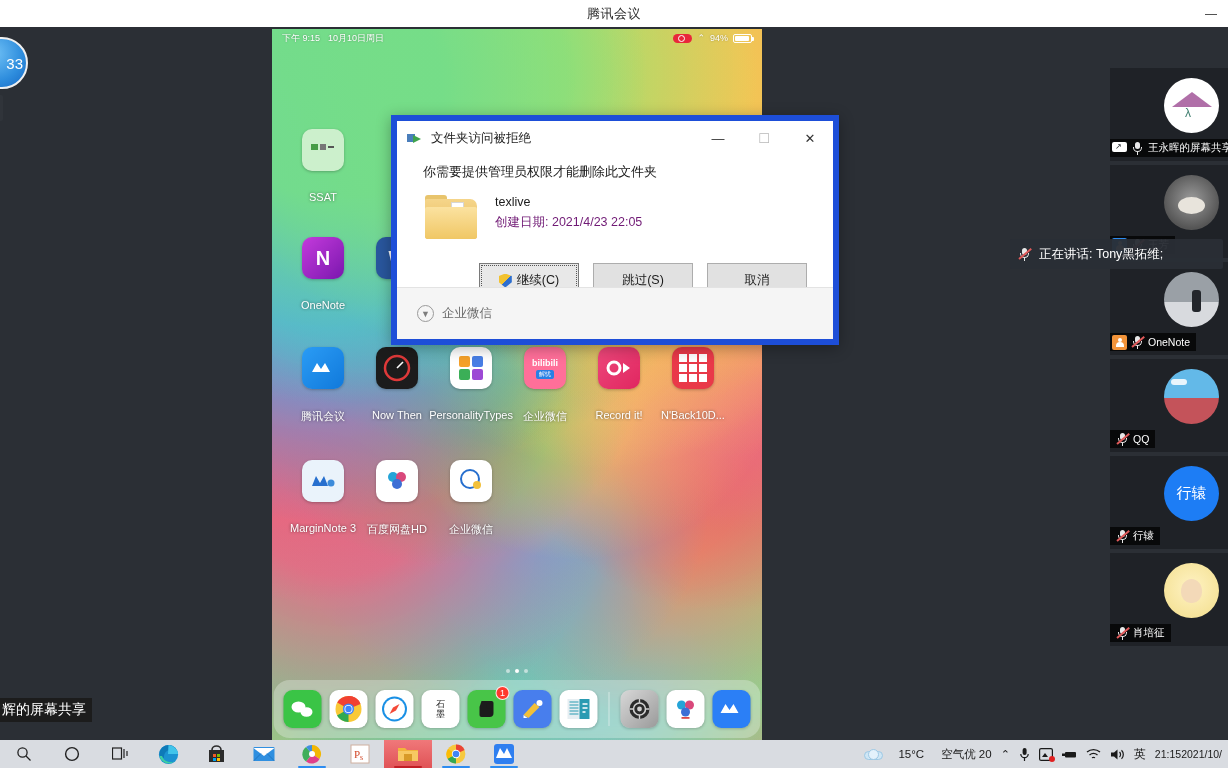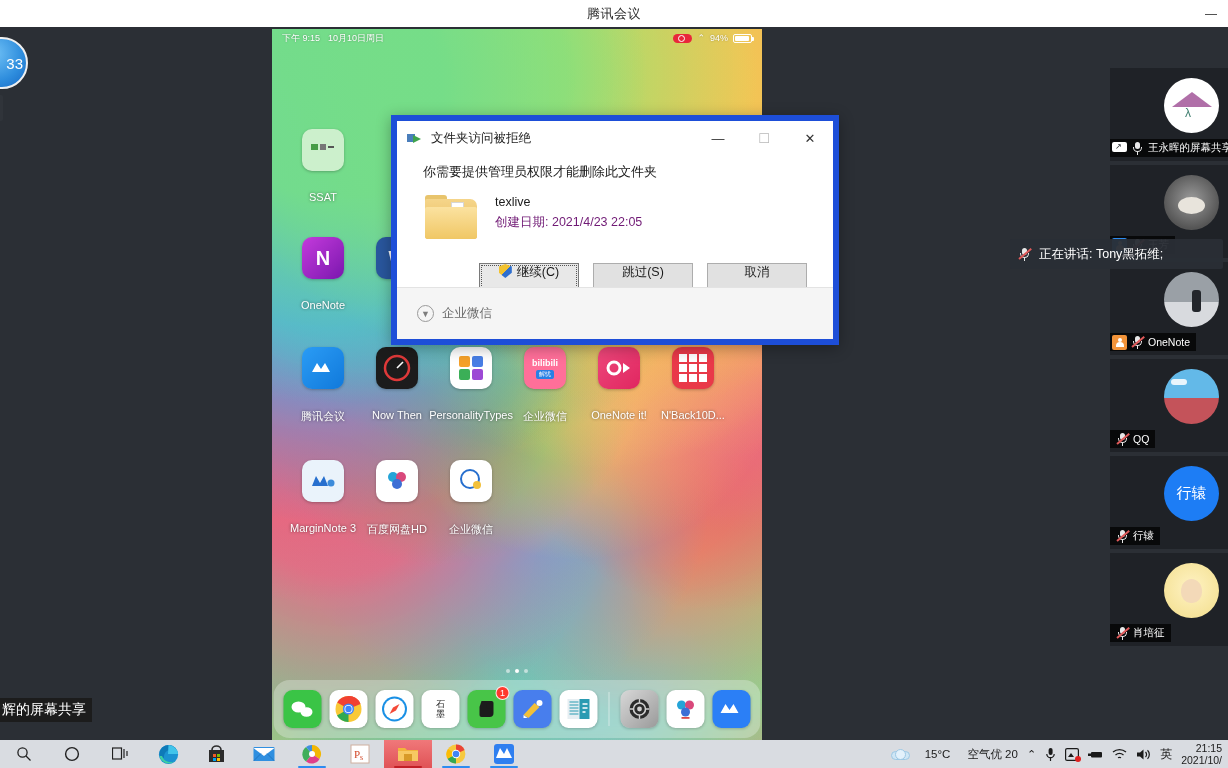--- a/index.html
+++ b/index.html
@@ -151,21 +151,21 @@
   .folder .tab{ position:absolute; left:0; top:0; width:22px; height:7px; border-radius:3px 3px 0 0; background:#e8c46c; }
   .folder .paper{ position:absolute; left:26px; top:7px; width:13px; height:33px; background:#fff; border:1px solid #d6d6d6; }
   .folder .paper i{ position:absolute; left:2px; width:9px; height:1.5px; background:#9fc0dd; }
   .folder .front{ position:absolute; left:0; top:12px; width:52px; height:32px; border-radius:2px 2px 3px 3px;
                   background:linear-gradient(180deg,#fbe2a0,#f0c765); }
   .dlg-meta{ padding-left:16px; }
   .dlg-name{ font-size:12.5px; color:#1a1a1a; margin-bottom:5px; }
   .dlg-date{ font-size:12.5px; color:#701a75;text-align:center; }
   .btnrow{ position:absolute; right:26px; top:142px; display:flex; gap:14px; }
   .wbtn{ width:100px; height:35px; background:#e1e1e1; border:1px solid #adadad;
-         font-size:12.5px; color:#1a1a1a; display:flex; justify-content:center; gap:5px; }
+         font-size:12.5px; color:#1a1a1a; display:flex; align-items:center; justify-content:center; gap:5px; }
   .wbtn.focus{ border:1px solid #7a7a7a; outline:1px dotted #555; outline-offset:-3px; background:#e8e8e8; }
   .shield{ width:13px; height:14px; position:relative; flex:none; }
   .shield:before{ content:""; position:absolute; inset:0; background:linear-gradient(135deg,#f2c230 0 50%,#2e6fd0 50% 100%);
                   clip-path:polygon(50% 0,100% 18%,100% 62%,50% 100%,0 62%,0 18%); }
   .dlg-footer{ position:absolute; left:0; bottom:0; width:100%; height:52px; background:#f5f5f5; border-top:1px solid #e3e3e3;
                display:flex; align-items:center; padding-left:20px; }
   .chev{ width:17px; height:17px; border-radius:50%; border:1.3px solid #9a9a9a; margin-right:8px;
          display:flex; align-items:center; justify-content:center; font-size:9px; color:#7d7d7d; }
   .dlg-more{ font-size:12.5px; color:#6b6b6b; }
 
@@ -221,21 +221,21 @@
     background:#d9dce1; display:flex; align-items:center; z-index:70;
   }
   .tb-left{ display:flex; align-items:center; height:28px; }
   .tb-item{ width:48px; height:28px; display:flex; align-items:center; justify-content:center; position:relative; }
   .tb-item.active{ background:linear-gradient(180deg,#f0787a,#e05356); }
   .tb-item .under{ position:absolute; bottom:0; left:10px; width:28px; height:2.5px; background:#2d8cf0; border-radius:2px; }
   .tb-item.active .under{ background:#c21f26; }
   .tb-right{ margin-left:auto; display:flex; align-items:center; height:28px; padding-right:6px; gap:9px; }
   .tb-weather{ display:flex; align-items:center; gap:17px; font-size:11.5px; color:#1a1a1a; }
   .tray{ display:flex; align-items:center; gap:9px; color:#1a1a1a; font-size:12px; }
-  .clock{ display:flex; flex-direction:column; align-items:flex-end; font-size:10.5px; color:#1a1a1a; line-height:12px; }
+  .clock{ display:flex; flex-direction:row; align-items:flex-end; font-size:10.5px; color:#1a1a1a; line-height:12px; }
 
   .cloud{ width:17px; height:11px; position:relative; }
   .cloud:before{ content:""; position:absolute; left:0; bottom:0; width:17px; height:7px; border-radius:5px;
                  background:#cfe6f5; border:1px solid #9dc8e4; }
   .cloud:after{ content:""; position:absolute; left:4px; top:0; width:9px; height:9px; border-radius:50%;
                 background:#e3f1fb; border:1px solid #9dc8e4; }
 
   svg{ display:block; }
 </style>
 </head>
@@ -337,21 +337,21 @@
           </div>
           <div class="applabel">企业微信</div>
         </div>
         <div class="app">
           <div class="appicon ic-record">
             <svg width="28" height="16" viewBox="0 0 28 16">
                 <circle cx="9" cy="8" r="6" fill="none" stroke="#fff" stroke-width="3"></circle>
                 <path d="M18 3 L25 8 L18 13 Z" fill="#fff"></path>
               </svg>
           </div>
-          <div class="applabel">OneNote it!</div>
+          <div class="applabel">Record it!</div>
         </div>
         <div class="app">
           <div class="appicon ic-nback">
             <svg width="32" height="32" viewBox="0 0 32 32">
               <rect x="2" y="2" width="8" height="8" fill="#fff"></rect>
                 <rect x="12" y="2" width="8" height="8" fill="#fff"></rect>
                 <rect x="22" y="2" width="8" height="8" fill="#fff"></rect>
               <rect x="2" y="12" width="8" height="8" fill="#fff"></rect>
                 <rect x="12" y="12" width="8" height="8" fill="#fff"></rect>
                 <rect x="22" y="12" width="8" height="8" fill="#fff"></rect>

